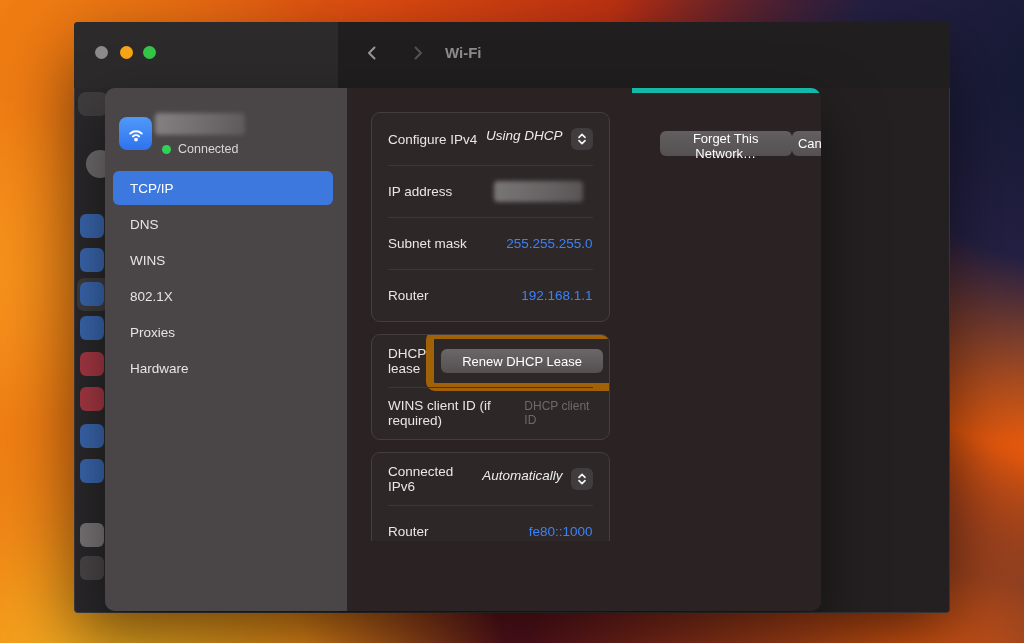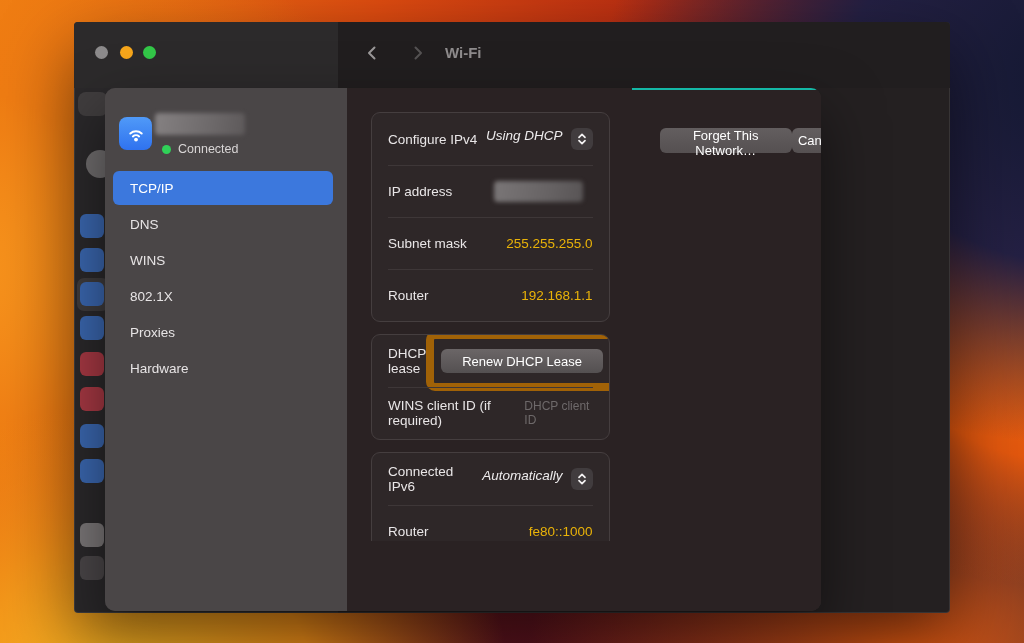--- a/index.html
+++ b/index.html
@@ -61,33 +61,33 @@
   .side-item.selected{ background:#3c78dd; color:#fff; font-weight:400; }
 
   .sheet-content{ flex:1; background:#2a2223; display:flex; flex-direction:row; }
   .scrollarea{ height:453px; overflow:hidden; padding:24px 22px 0 24px; }
   .group{ background:#2e2728; border:1px solid #453e3f; border-radius:9px; overflow:hidden; }
   .group + .group{ margin-top:12px; }
   .grow{ height:52px; display:flex; align-items:center; justify-content:space-between;
     padding:0 16px; position:relative; }
   .grow + .grow::before{ content:""; position:absolute; left:16px; right:16px; top:0; height:1px; background:#3e3738; }
   .rlabel{ font-size:13.5px; color:#e9e6e7; }
-  .rvalue{ font-size:13.5px; color:#eab308; }
+  .rvalue{ font-size:13.5px; color:#3b82f6; }
   .rplaceholder{ font-size:12px; color:#6e696a; }
   .popup{ display:flex; align-items:flex-start; gap:8px;font-style:italic; }
   .popup-label{ font-size:13.5px; color:#edebec; }
   .stepper{ width:22px; height:22px; border-radius:6px; background:#413c3e;
     display:flex; align-items:center; justify-content:center; }
   .blur-value{ width:89px; height:21px; border-radius:4px; margin-right:10px;
     background:linear-gradient(100deg,#7a7677,#676364 60%,#585455); filter:blur(2px); }
   .red-highlight{ border:8px solid #a16207; border-radius:9px; padding:10px 7px; margin-right:-11px; }
   .btn{ border:none; border-radius:6px; font-family:"Liberation Sans",sans-serif;
     font-size:13px; color:#fff; background:linear-gradient(180deg,#635e5f,#555051); }
   .btn-renew{ width:162px; height:24px; background:linear-gradient(180deg,#6b6667,#545051); }
-  .footer{ height:70px; border-top:2px solid #14b8a6; padding:38px 22px 0 28px;
+  .footer{ height:70px; border-top:5px solid #14b8a6; padding:38px 22px 0 28px;
     display:flex; align-items:flex-start; }
   .btn-forget{ height:25px; padding:0 14px; }
   .footer-spacer{ flex:1; }
   .btn-cancel{ width:66px; height:25px; }
   .btn-ok{ width:80px; height:25px; margin-left:10px;
     background:linear-gradient(180deg,#2f74f0,#2060dd); }
   svg{ display:block; }
 </style>
 </head>
 <body>

